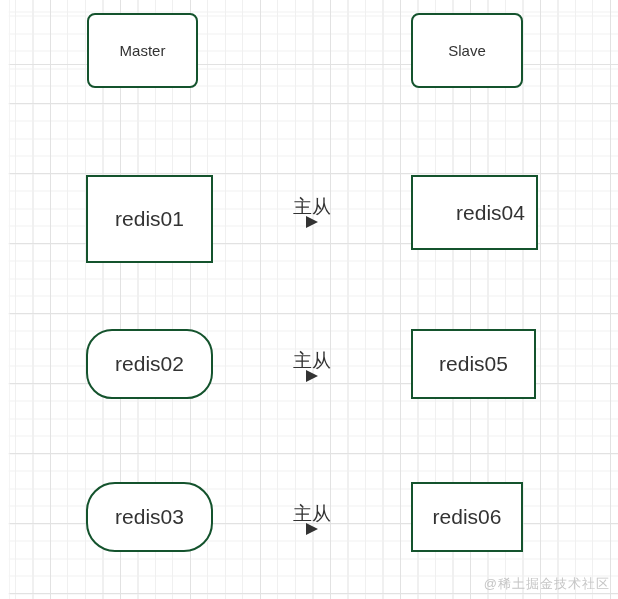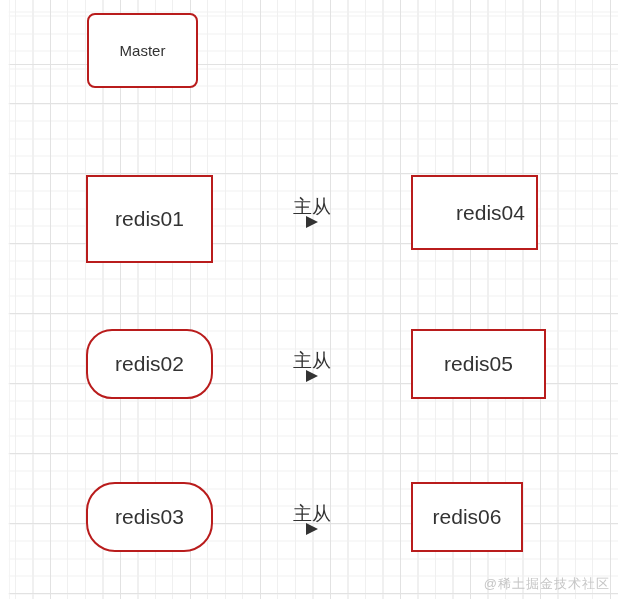--- a/index.html
+++ b/index.html
@@ -20,40 +20,40 @@
       repeating-linear-gradient(90deg, #e2e2e2 0, #e2e2e2 1px, transparent 1px, transparent 70px),
       repeating-linear-gradient(0deg, #e2e2e2 0, #e2e2e2 1px, transparent 1px, transparent 70px),
       repeating-linear-gradient(90deg, #f0f0f0 0, #f0f0f0 1px, transparent 1px, transparent 17.5px),
       repeating-linear-gradient(0deg, #f0f0f0 0, #f0f0f0 1px, transparent 1px, transparent 17.5px);
     background-position: 0 0, 50px 0, 0 65px, 15px 0, 0 12.5px;
   }
   .node {
     position: absolute;
     box-sizing: border-box;
     background: #ffffff;
-    border: 2px solid #b91c1c;
+    border: 2px solid #14532d;
     display: flex;
     align-items: center;
     justify-content: center;
     white-space: nowrap;
     text-align: center;
   }
   .node.rounded {
     border-radius: 8px;
     font-size: 15px;
   }
   .node.rect {
     font-size: 21px;
   }
   .n-master { left: 87px;  top: 13px;  width: 111px; height: 75px; }
   .n-slave  { left: 411px; top: 13px;  width: 112px; height: 75px; }
   .n-r01 { left: 86px;  top: 175px; width: 127px; height: 88px; }
   .n-r04 { left: 411px; top: 175px; width: 127px; height: 75px; padding-left: 32px; }
   .n-r02 { left: 86px;  top: 329px; width: 127px; height: 70px; border-radius: 26px; }
-  .n-r05 { left: 411px; top: 329px; width: 135px; height: 70px; }
+  .n-r05 { left: 411px; top: 329px; width: 125px; height: 70px; }
   .n-r03 { left: 86px;  top: 482px; width: 127px; height: 70px; border-radius: 29px; }
   .n-r06 { left: 411px; top: 482px; width: 112px; height: 70px; }
   .edge {
     position: absolute;
     left: 213px;
     width: 198px;
     height: 26px;
     display: flex;
     align-items: center;
     font-size: 19px;
@@ -90,20 +90,23 @@
 </style>
 </head>
 <body>
 
 <div class="canvas">
   <div class="grid"></div>
 
   <div class="node rounded n-master">
     <span>Master</span>
   </div>
+  <div class="node rounded n-slave">
+    <span>Slave</span>
+  </div>
 
   <div class="node rect n-r01">
     <span>redis01</span>
   </div>
   <div class="edge e1">
     <span class="line"></span>
     <span class="label">主从</span>
     <span class="line"></span>
     <span class="head"></span>
   </div>

